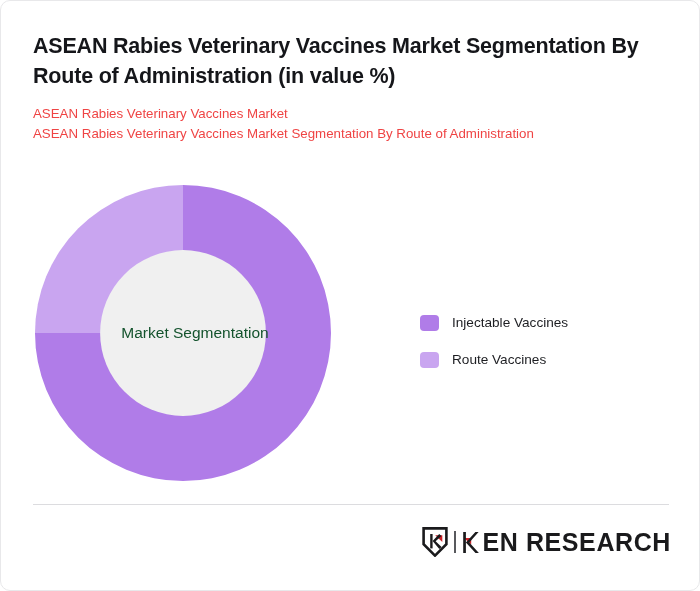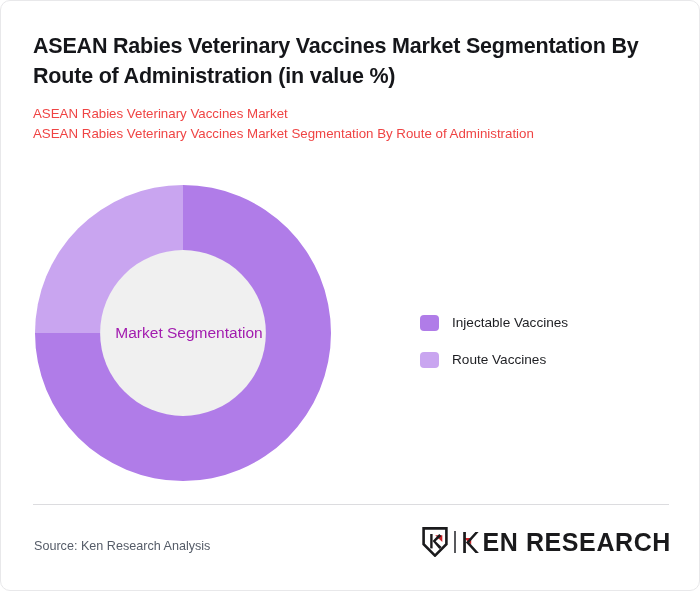--- a/index.html
+++ b/index.html
@@ -65,29 +65,29 @@
     width: 296px;
     height: 296px;
   }
   .donut-svg {
     display: block;
     width: 296px;
     height: 296px;
   }
   .donut-center-label {
     position: absolute;
-    left: 6px;
+    left: 12px;
     top: 0;
     width: 296px;
     height: 296px;
     display: flex;
     align-items: center;
     justify-content: center;
     font-size: 15.5px;
-    color: #a21caf;
+    color: #14532d;
     pointer-events: none;
   }
 
   
   .legend {
     position: absolute;
     left: 419px;
     top: 143px;
   }
   .legend-item {
@@ -202,21 +202,20 @@
       <div class="legend-item">
         <span class="legend-swatch" id="sw-1" style="background: rgb(201, 165, 240);"></span>
         <span class="legend-label">Route Vaccines</span>
       </div>
     </div>
 
   </div>
 
   <div class="divider"></div>
 
-  <div class="source">Source: Ken Research Analysis</div>
 
   <div class="logo">
     <svg class="logo-mark" viewBox="0 0 26 30">
       <path d="M1.6 1.4 H24.4 V17.2 L13 28.6 L1.6 17.2 Z" fill="none" stroke="#1a1a1c" stroke-width="2.6"></path>
       <path d="M13.2 8.2 L20.3 8.2 L20.3 15.0 Z" fill="#cc2229"></path>
       <path d="M8.2 7.0 H10.6 V21.4 H8.2 Z" fill="#1a1a1c"></path>
       <path d="M10.6 14.0 L17.2 7.0 L19.4 8.9 L13.6 14.3 L19.6 20.0 L17.3 21.9 Z" fill="#1a1a1c"></path>
     </svg>
     <span class="logo-sep"></span>
     <span class="logo-text">

